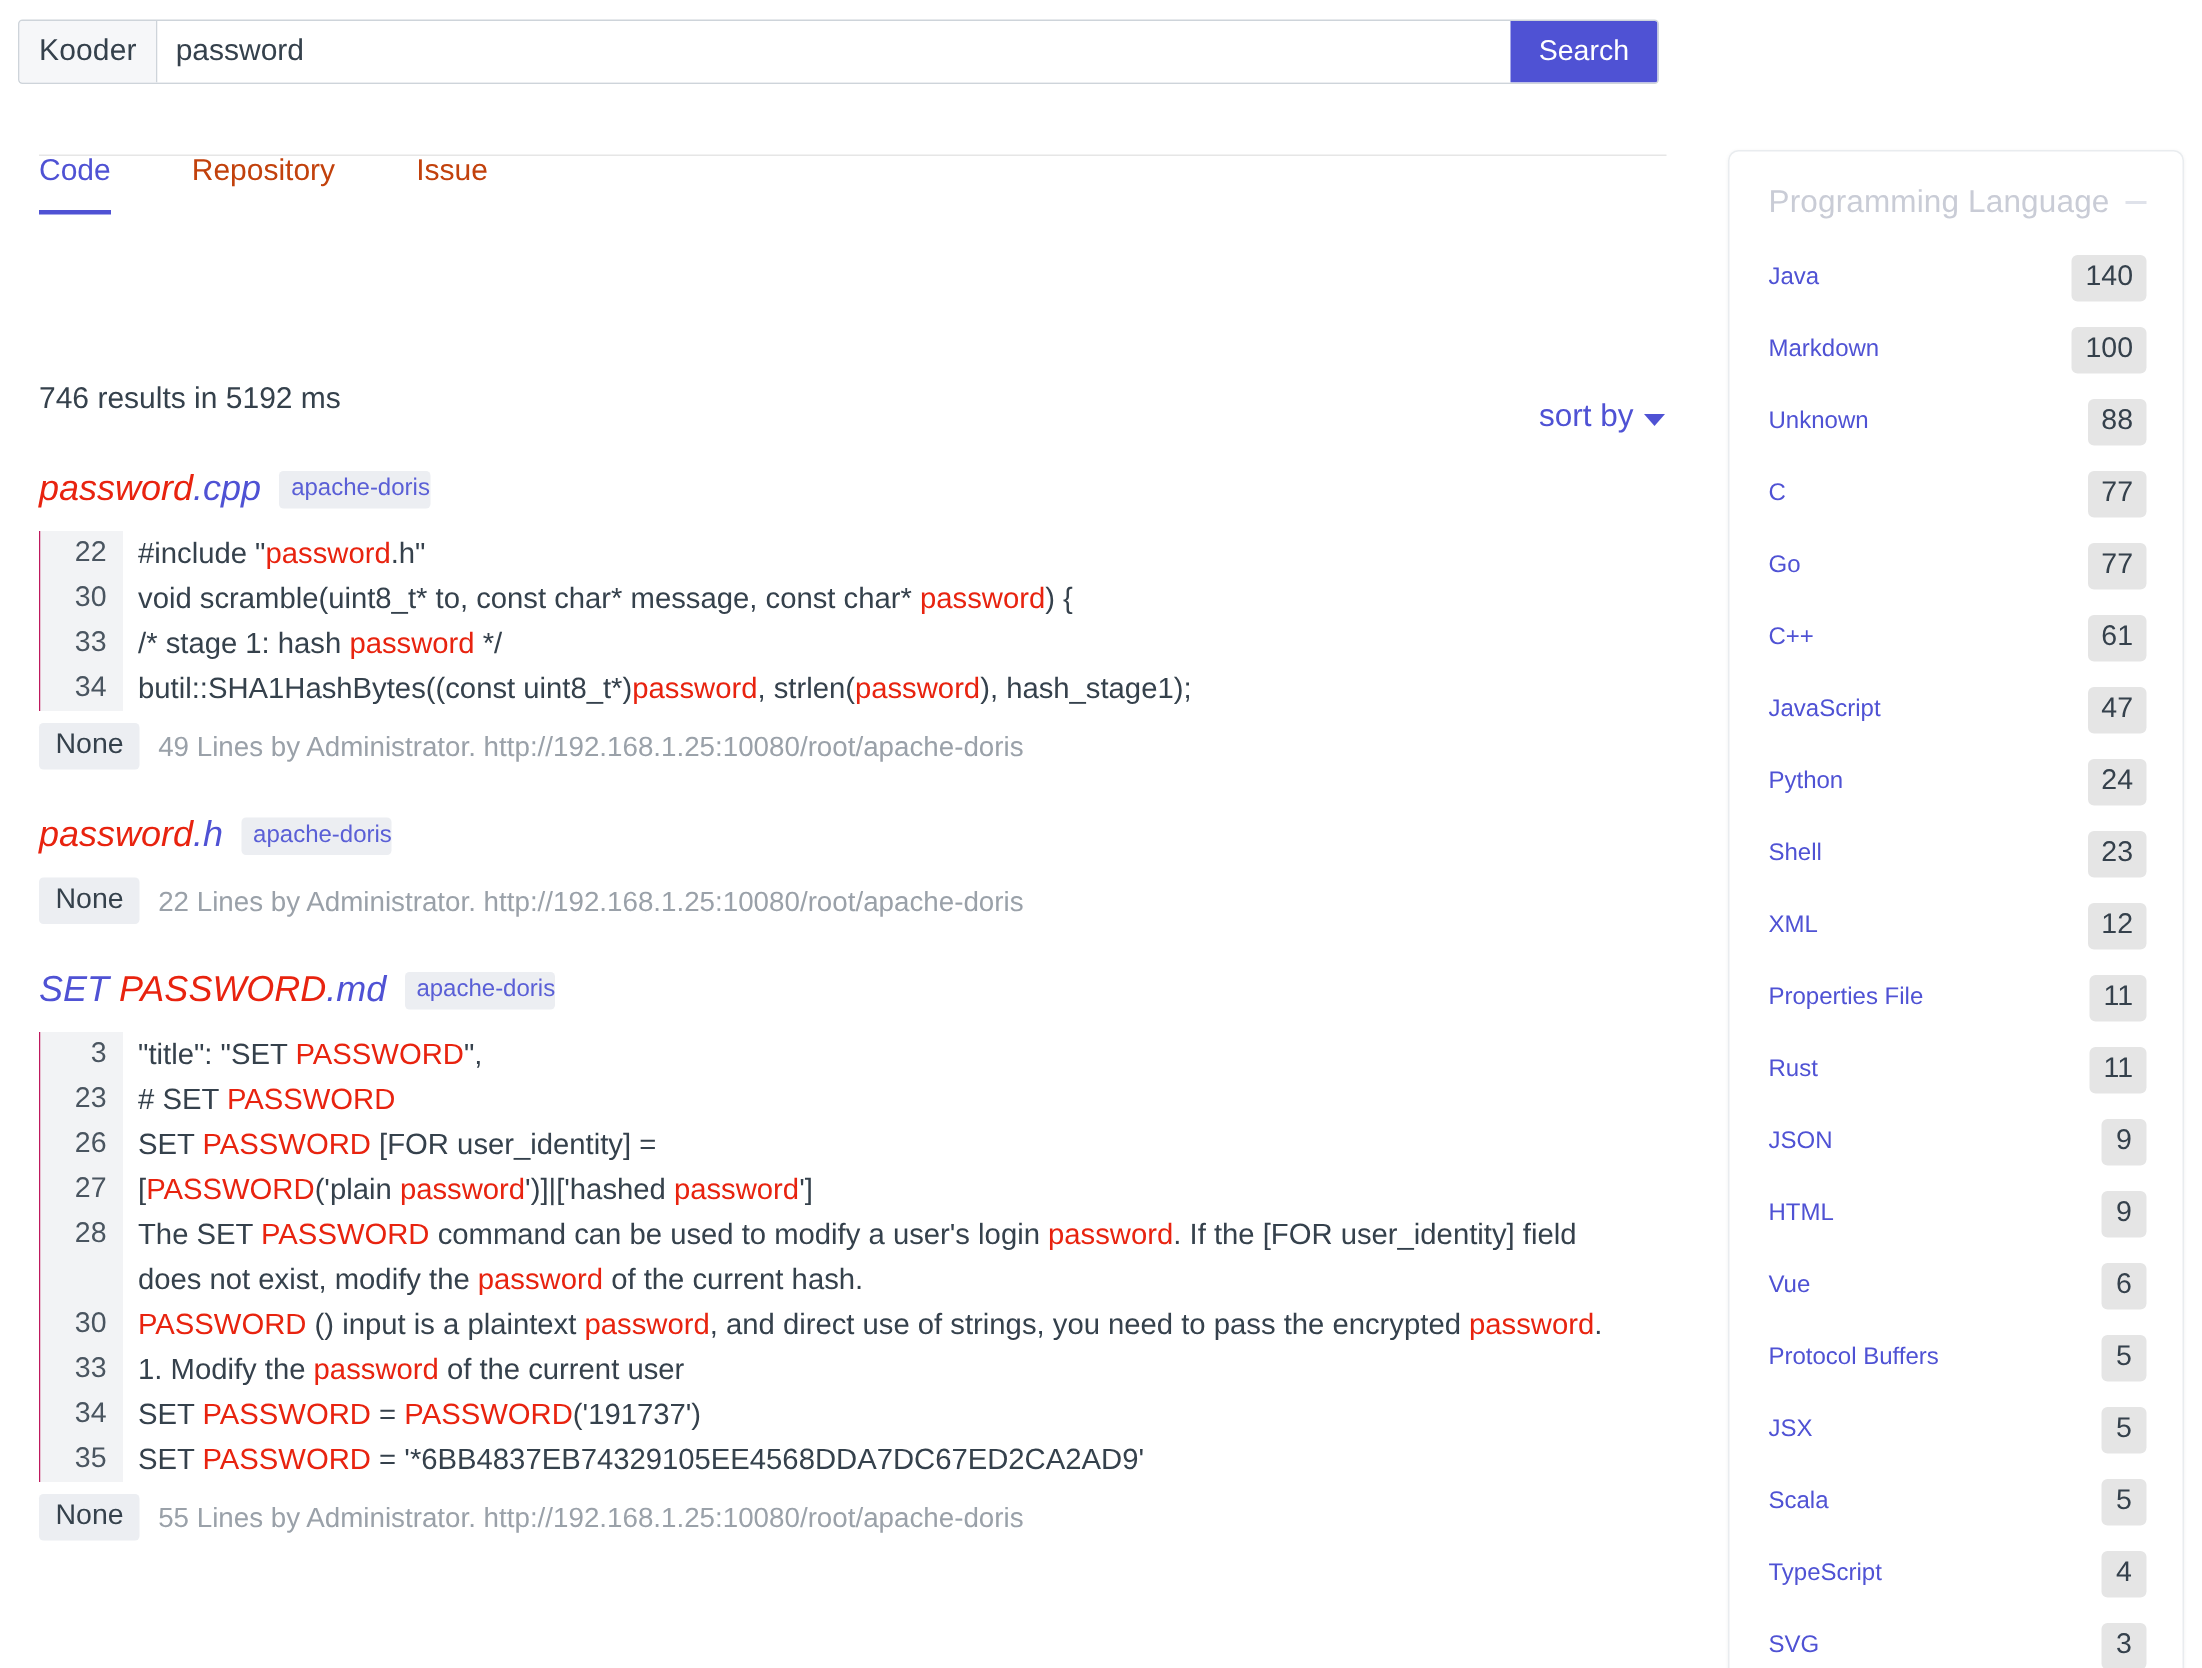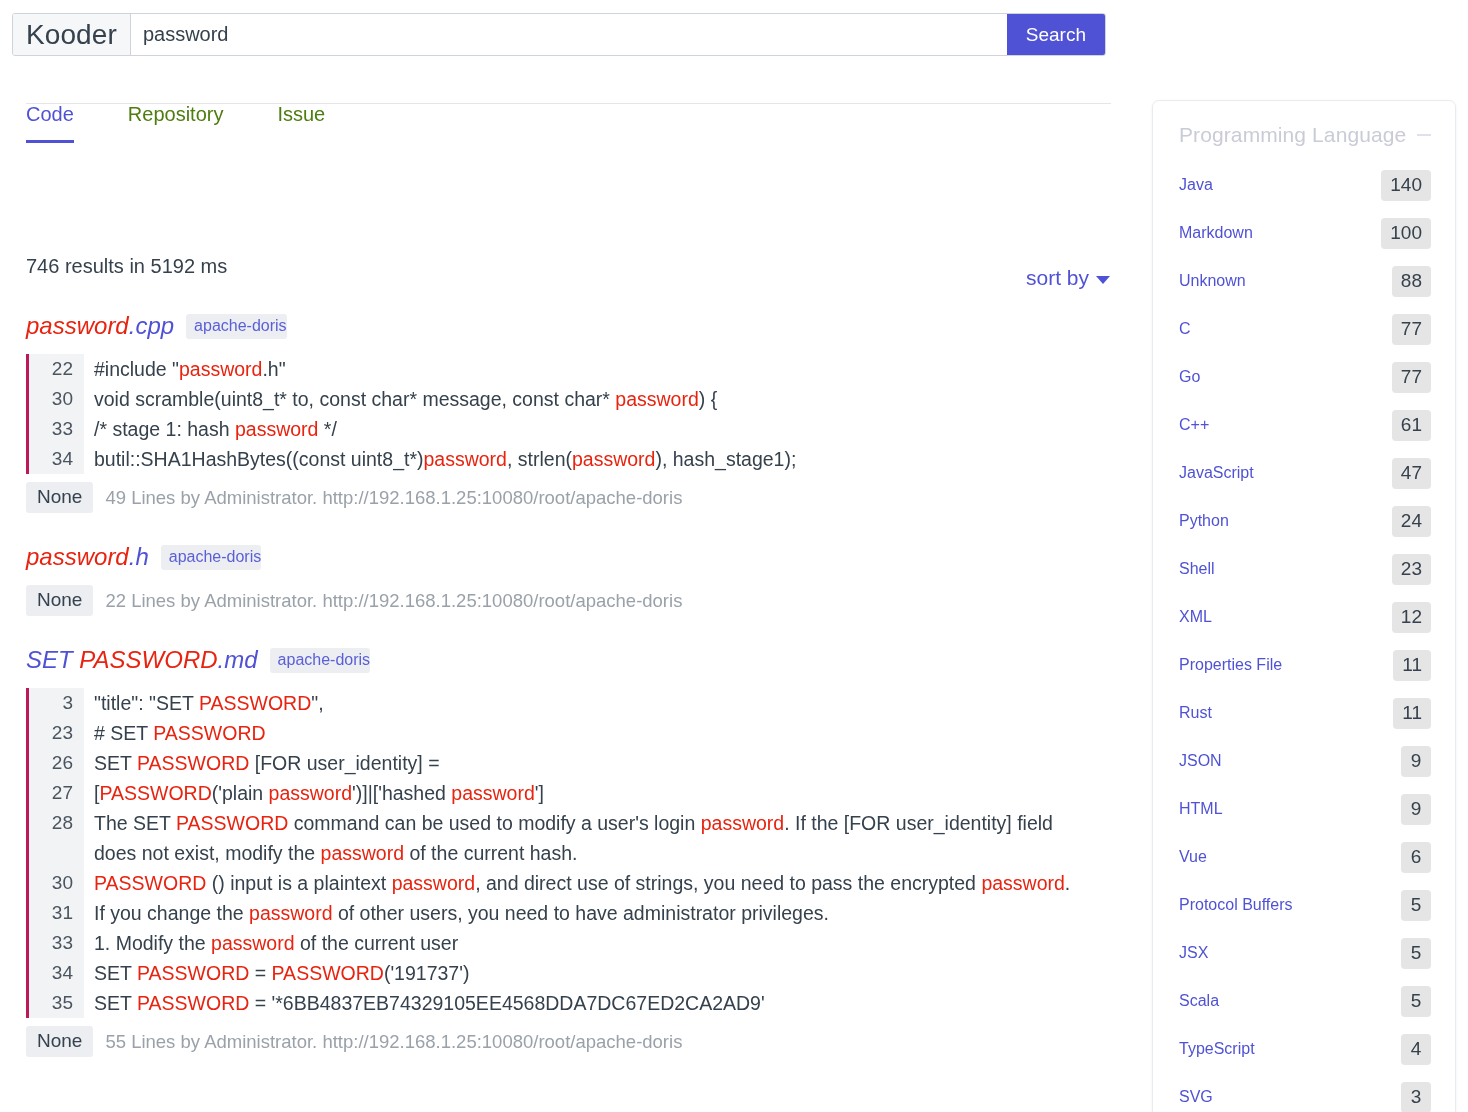--- a/index.html
+++ b/index.html
@@ -25,21 +25,21 @@
     border: 1px solid #ced4da;
     border-radius: 3px;
     overflow: hidden;
     background: #fff;
   }
   #brand-prefix {
     display: flex; align-items: center; justify-content: center;
     padding: 0 13px;
     background: #f6f7f9;
     border-right: 1px solid #ced4da;
-    font-size: 28px;
+    font-size: 20px;
     color: #35414c;
     letter-spacing: .1px;
   }
   #search-input {
     flex: 1;
     border: 0; outline: 0;
     padding: 0 12px;
     font-family: "Liberation Sans", sans-serif;
     font-size: 20px;
     color: #35414c;
@@ -66,21 +66,21 @@
     position: absolute; left: 26px; top: 33px;
     width: 1085px; height: 1px;
     border-bottom: 1px solid #e6e6e6;
   }
   #tablist {
     position: absolute; left: 26px; top: 33px;
     display: flex; gap: 0;
   }
   .tab {
     font-size: 20px;
-    color: #4d7c0f;
+    color: #c2410c;
     padding: 0 0 14px 0;
     margin-right: 54px;
     cursor: pointer;
     border-bottom: 3px solid transparent;
   }
   .tab.active {
     color: #4f52d4;
     border-bottom-color: #4f52d4;
   }
 
@@ -126,21 +126,21 @@
     background: #eceef2;
     color: #5a5fd6;
     font-size: 16px;
     padding: 3px 0 4px 8px;
     border-radius: 3px;
     line-height: 18px;
     white-space: nowrap;
   }
 
   .snippet {
-    border-left: 3px solid #be185d;
+    border-left: 1px solid #be185d;
     padding-left: 0;
     margin-bottom: 8px;
   }
   .code-line {
     display: flex;
     align-items: flex-start;
     font-size: 19.5px;
     line-height: 30px;
     color: #35414c;
   }
@@ -312,24 +312,20 @@
           </div>
           <div class="code-line">
             <div class="lineno">28</div>
             <div class="codetext"><span class="">The SET </span><span class="hl">PASSWORD</span><span class=""> command can be used to modify a user's login </span><span class="hl">password</span><span class="">. If the [FOR user_identity] field does not exist, modify the </span><span class="hl">password</span><span class=""> of the current hash.</span></div>
           </div>
           <div class="code-line">
             <div class="lineno">30</div>
             <div class="codetext"><span class="hl">PASSWORD</span><span class=""> () input is a plaintext </span><span class="hl">password</span><span class="">, and direct use of strings, you need to pass the encrypted </span><span class="hl">password</span><span class="">.</span></div>
           </div>
           <div class="code-line">
-            <div class="lineno">31</div>
-            <div class="codetext"><span class="">If you change the </span><span class="hl">password</span><span class=""> of other users, you need to have administrator privileges.</span></div>
-          </div>
-          <div class="code-line">
             <div class="lineno">33</div>
             <div class="codetext"><span class="">1. Modify the </span><span class="hl">password</span><span class=""> of the current user</span></div>
           </div>
           <div class="code-line">
             <div class="lineno">34</div>
             <div class="codetext"><span class="">SET </span><span class="hl">PASSWORD</span><span class=""> = </span><span class="hl">PASSWORD</span><span class="">('191737')</span></div>
           </div>
           <div class="code-line">
             <div class="lineno">35</div>
             <div class="codetext"><span class="">SET </span><span class="hl">PASSWORD</span><span class=""> = '*6BB4837EB74329105EE4568DDA7DC67ED2CA2AD9'</span></div>

